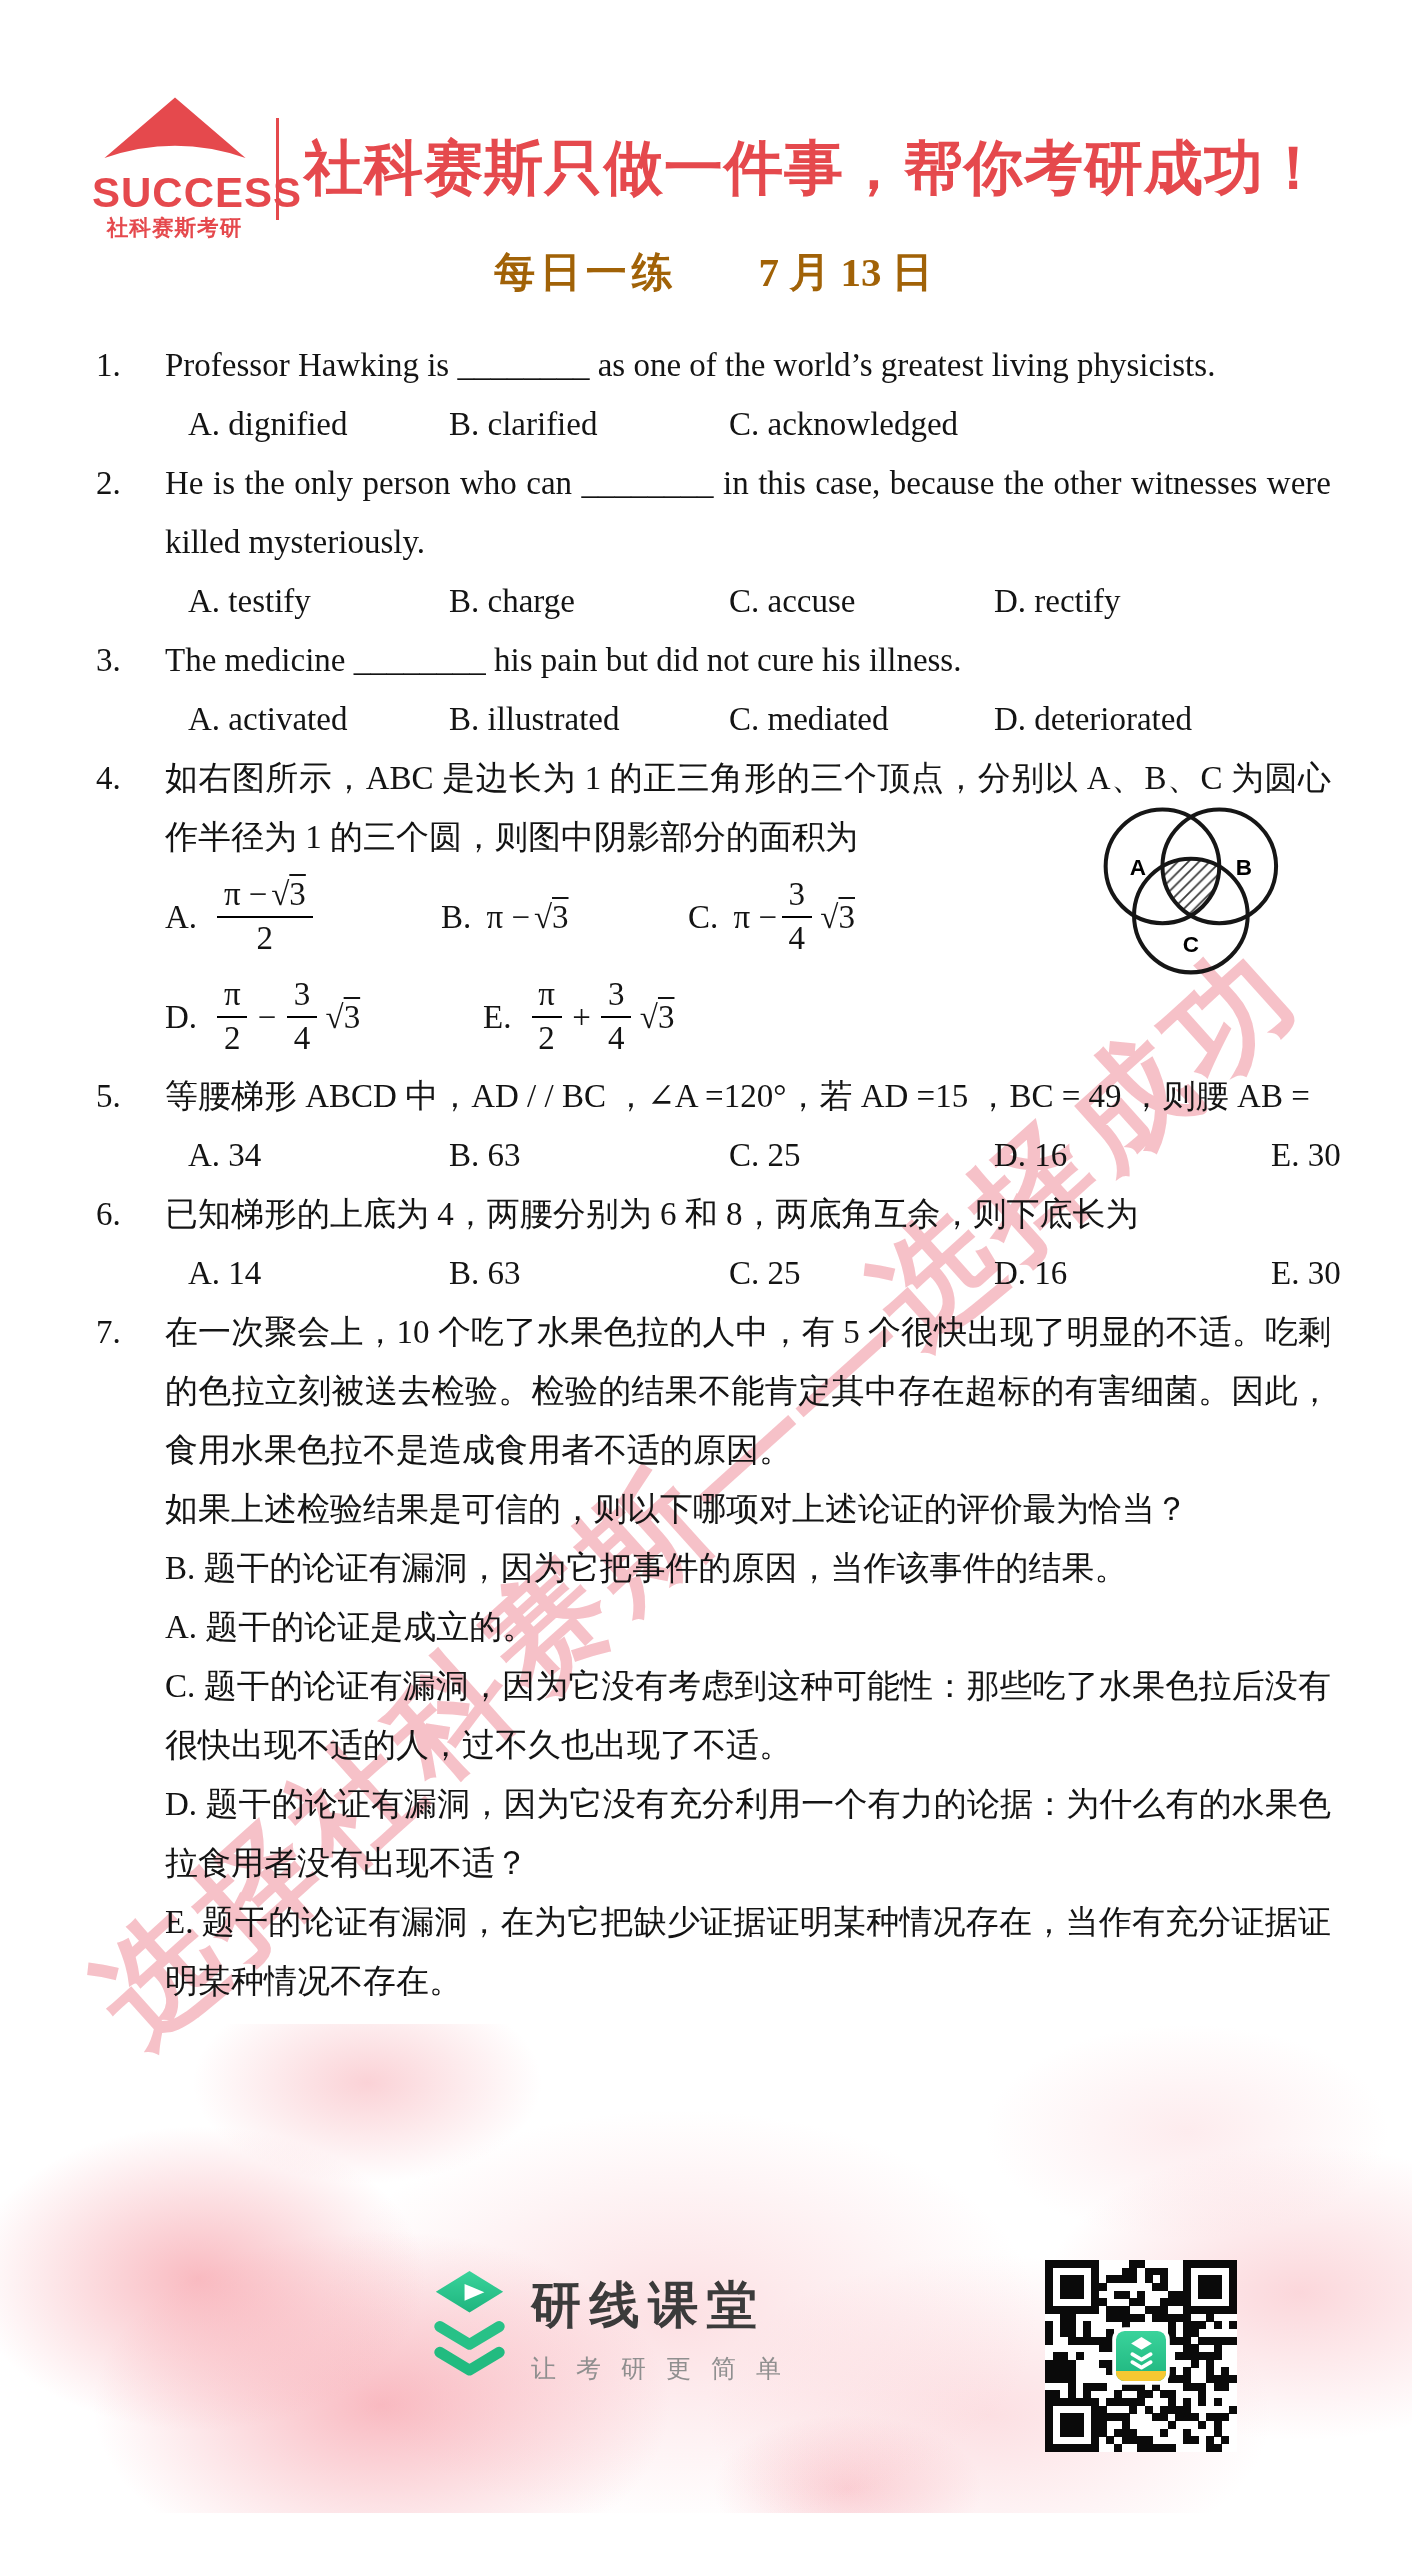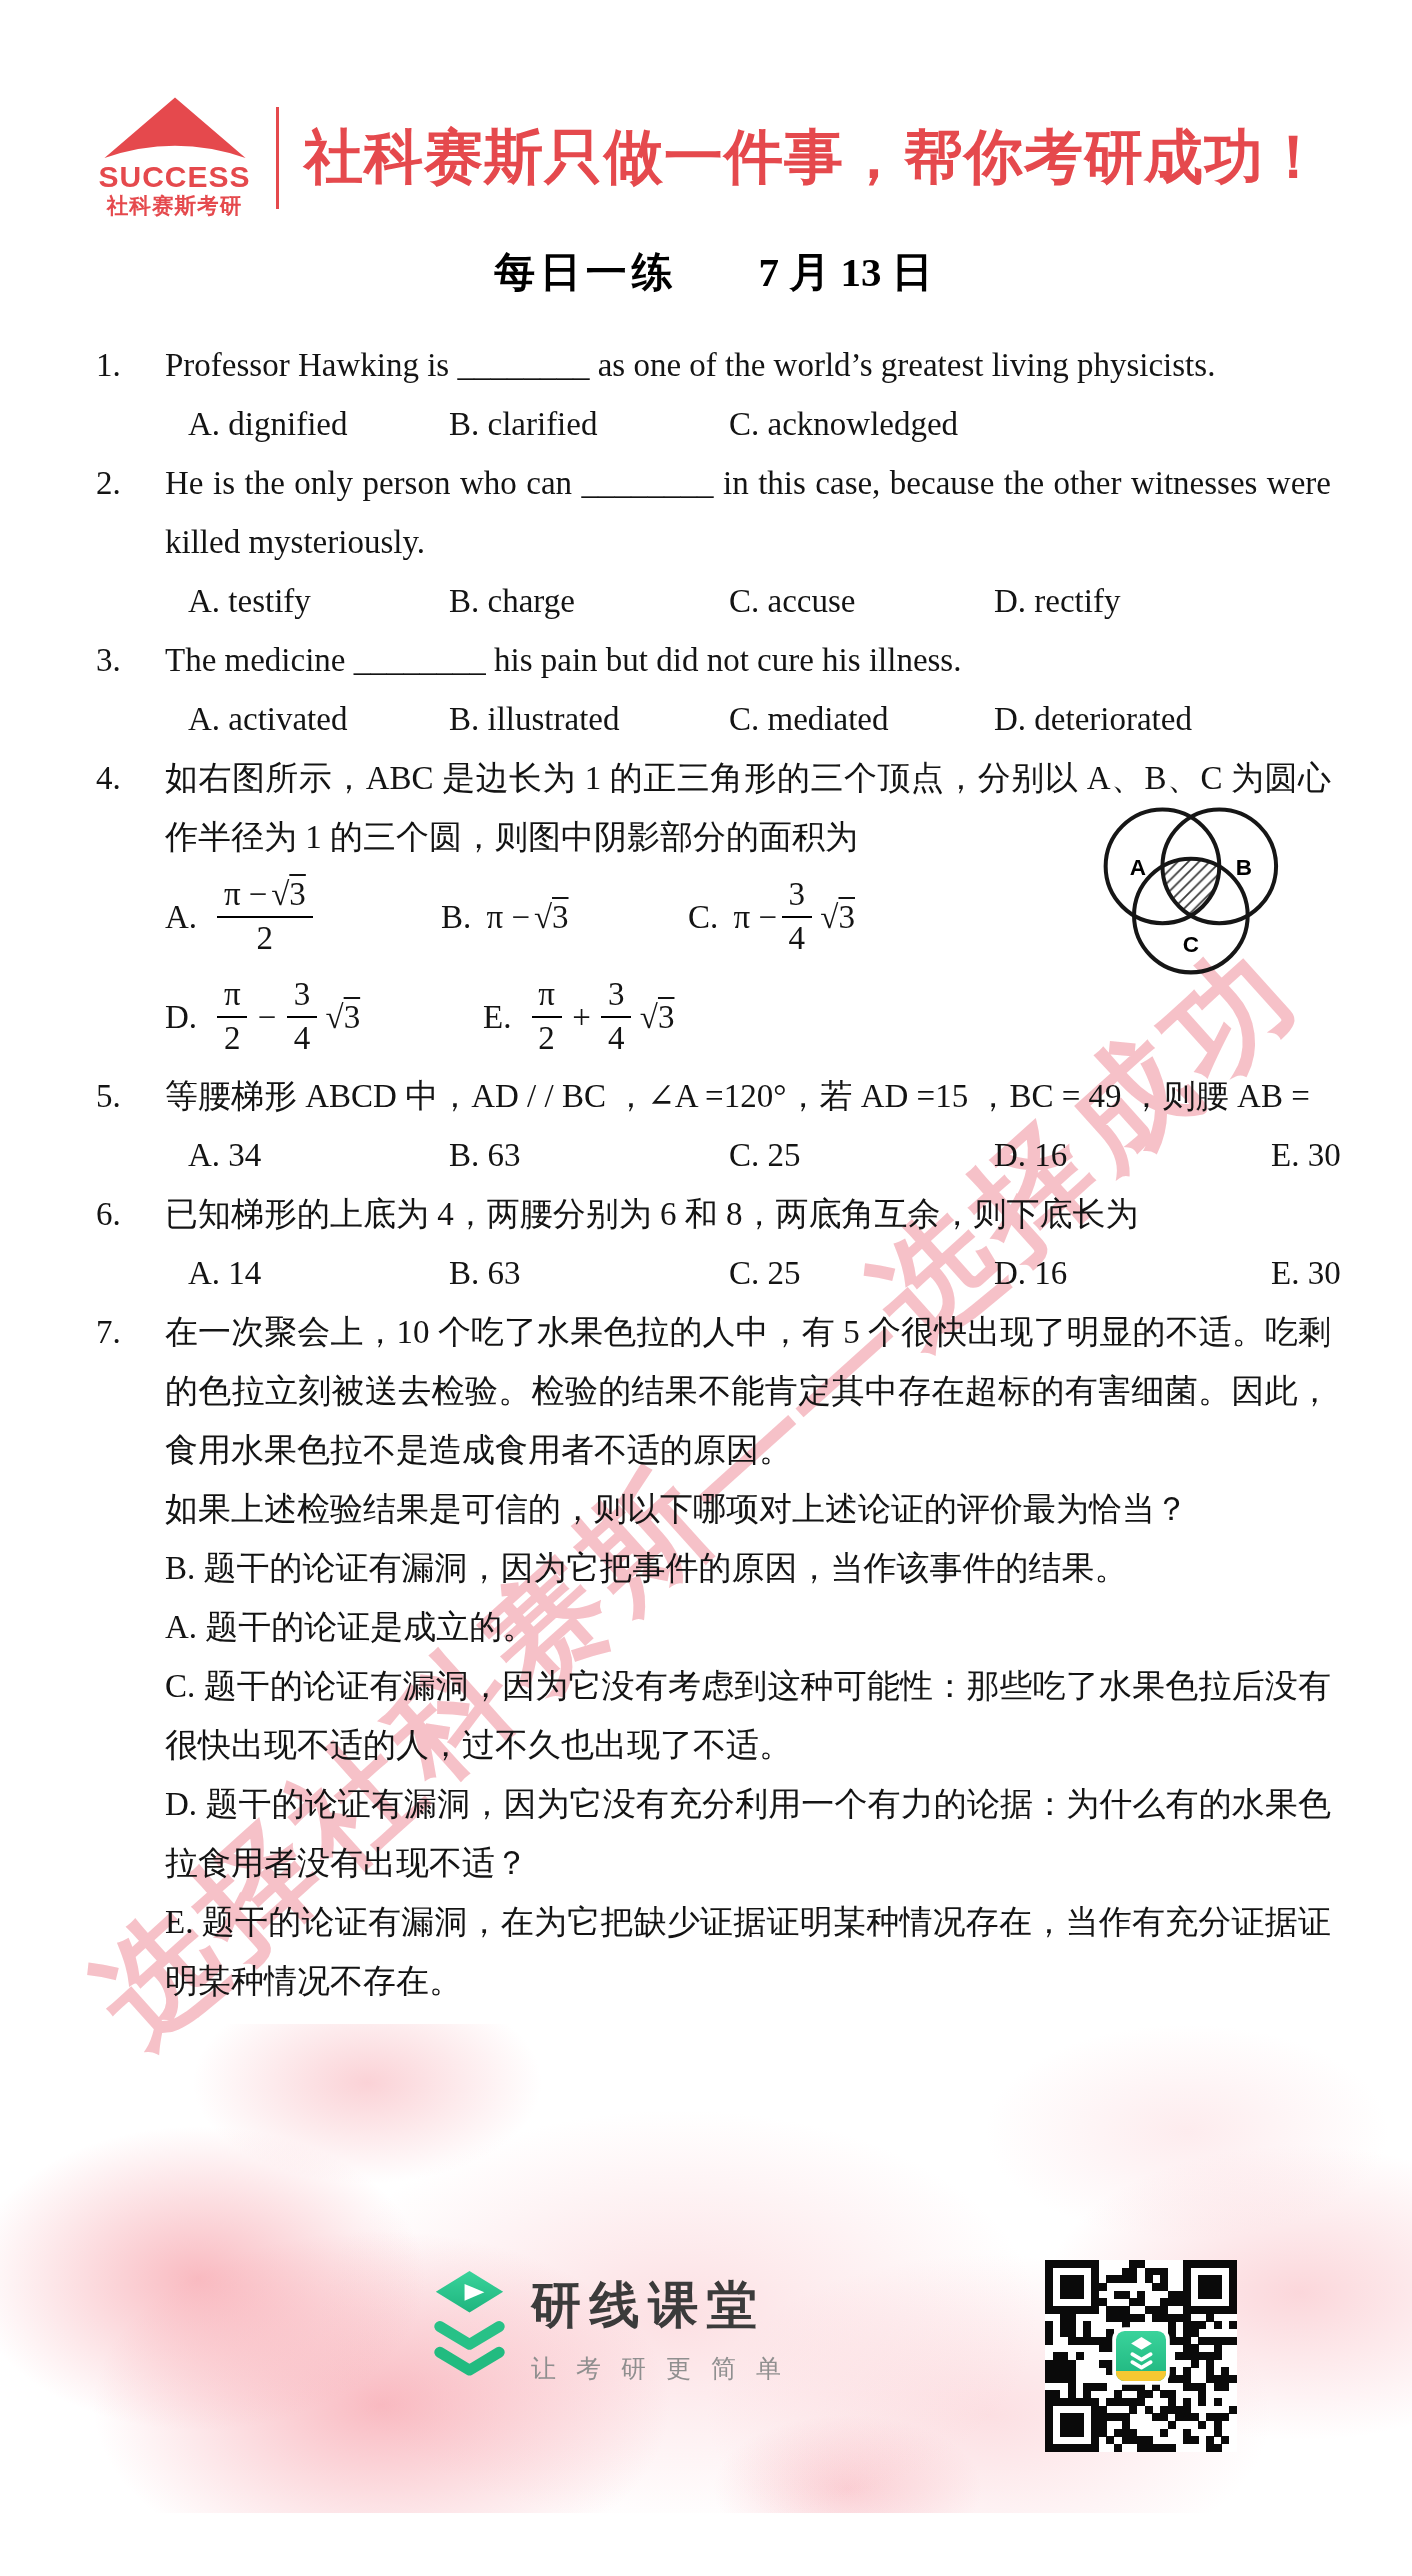--- a/index.html
+++ b/index.html
@@ -12,36 +12,36 @@
   html,body{margin:0;padding:0;background:#888;}
   .sheet{
     position:relative;width:1413px;height:2576px;margin:0 auto;
     background:#ffffff;overflow:hidden;font-family:var(--serif);color:var(--ink);
   }
 
   
   .header{position:absolute;top:96px;left:92px;right:77px;display:flex;align-items:center;}
   .logo-block{width:165px;text-align:center;flex:0 0 auto;}
   .logo-roof{display:block;margin:0 auto;}
-  .logo-success{font-family:var(--sans);font-weight:800;font-size:30px;letter-spacing:1px;color:var(--red);line-height:1.05;}
+  .logo-success{font-family:var(--sans);font-weight:800;font-size:42px;letter-spacing:1px;color:var(--red);line-height:1.05;margin-top:10px;}
   .logo-sub{font-family:var(--sans);font-weight:800;font-size:21.6px;letter-spacing:1px;color:var(--red);line-height:1.25;}
   .hdr-divider{width:2.9px;height:102px;background:var(--red);margin:0 25px 0 19px;flex:0 0 auto;}
   .slogan{font-family:var(--sans);font-weight:900;font-size:59px;letter-spacing:1px;color:var(--red);white-space:nowrap;}
 
   
   .watermark{
     position:absolute;left:115px;top:1937px;z-index:0;
     font-family:var(--sans);font-weight:700;font-size:121px;letter-spacing:9.6px;
     color:rgba(233,108,124,0.42);white-space:nowrap;
     transform:rotate(-42deg);transform-origin:0 50%;
   }
 
   
   .main{position:absolute;top:238px;left:96px;right:82px;z-index:1;}
-  .doc-title{text-align:center;font-weight:700;font-size:41px;line-height:69px;color:#000000;}
+  .doc-title{text-align:center;font-weight:700;font-size:41px;line-height:69px;color:#a16207;}
   .doc-title .t-left{letter-spacing:4.8px;margin-right:81px;}
   .questions{margin-top:29px;}
   .q{display:flex;align-items:flex-start;}
   .qnum{flex:0 0 69px;font-size:33px;line-height:59px;}
   .qbody{flex:1;font-size:33px;line-height:59px;text-align:justify;}
   .optrow{display:flex;}
   .optrow .opt{display:block;white-space:nowrap;margin-left:23px;}
   .c1{width:238px;} .c2{width:257px;} .c3{width:242px;} .c4{width:254px;} .cl{flex:1;}
 
   

